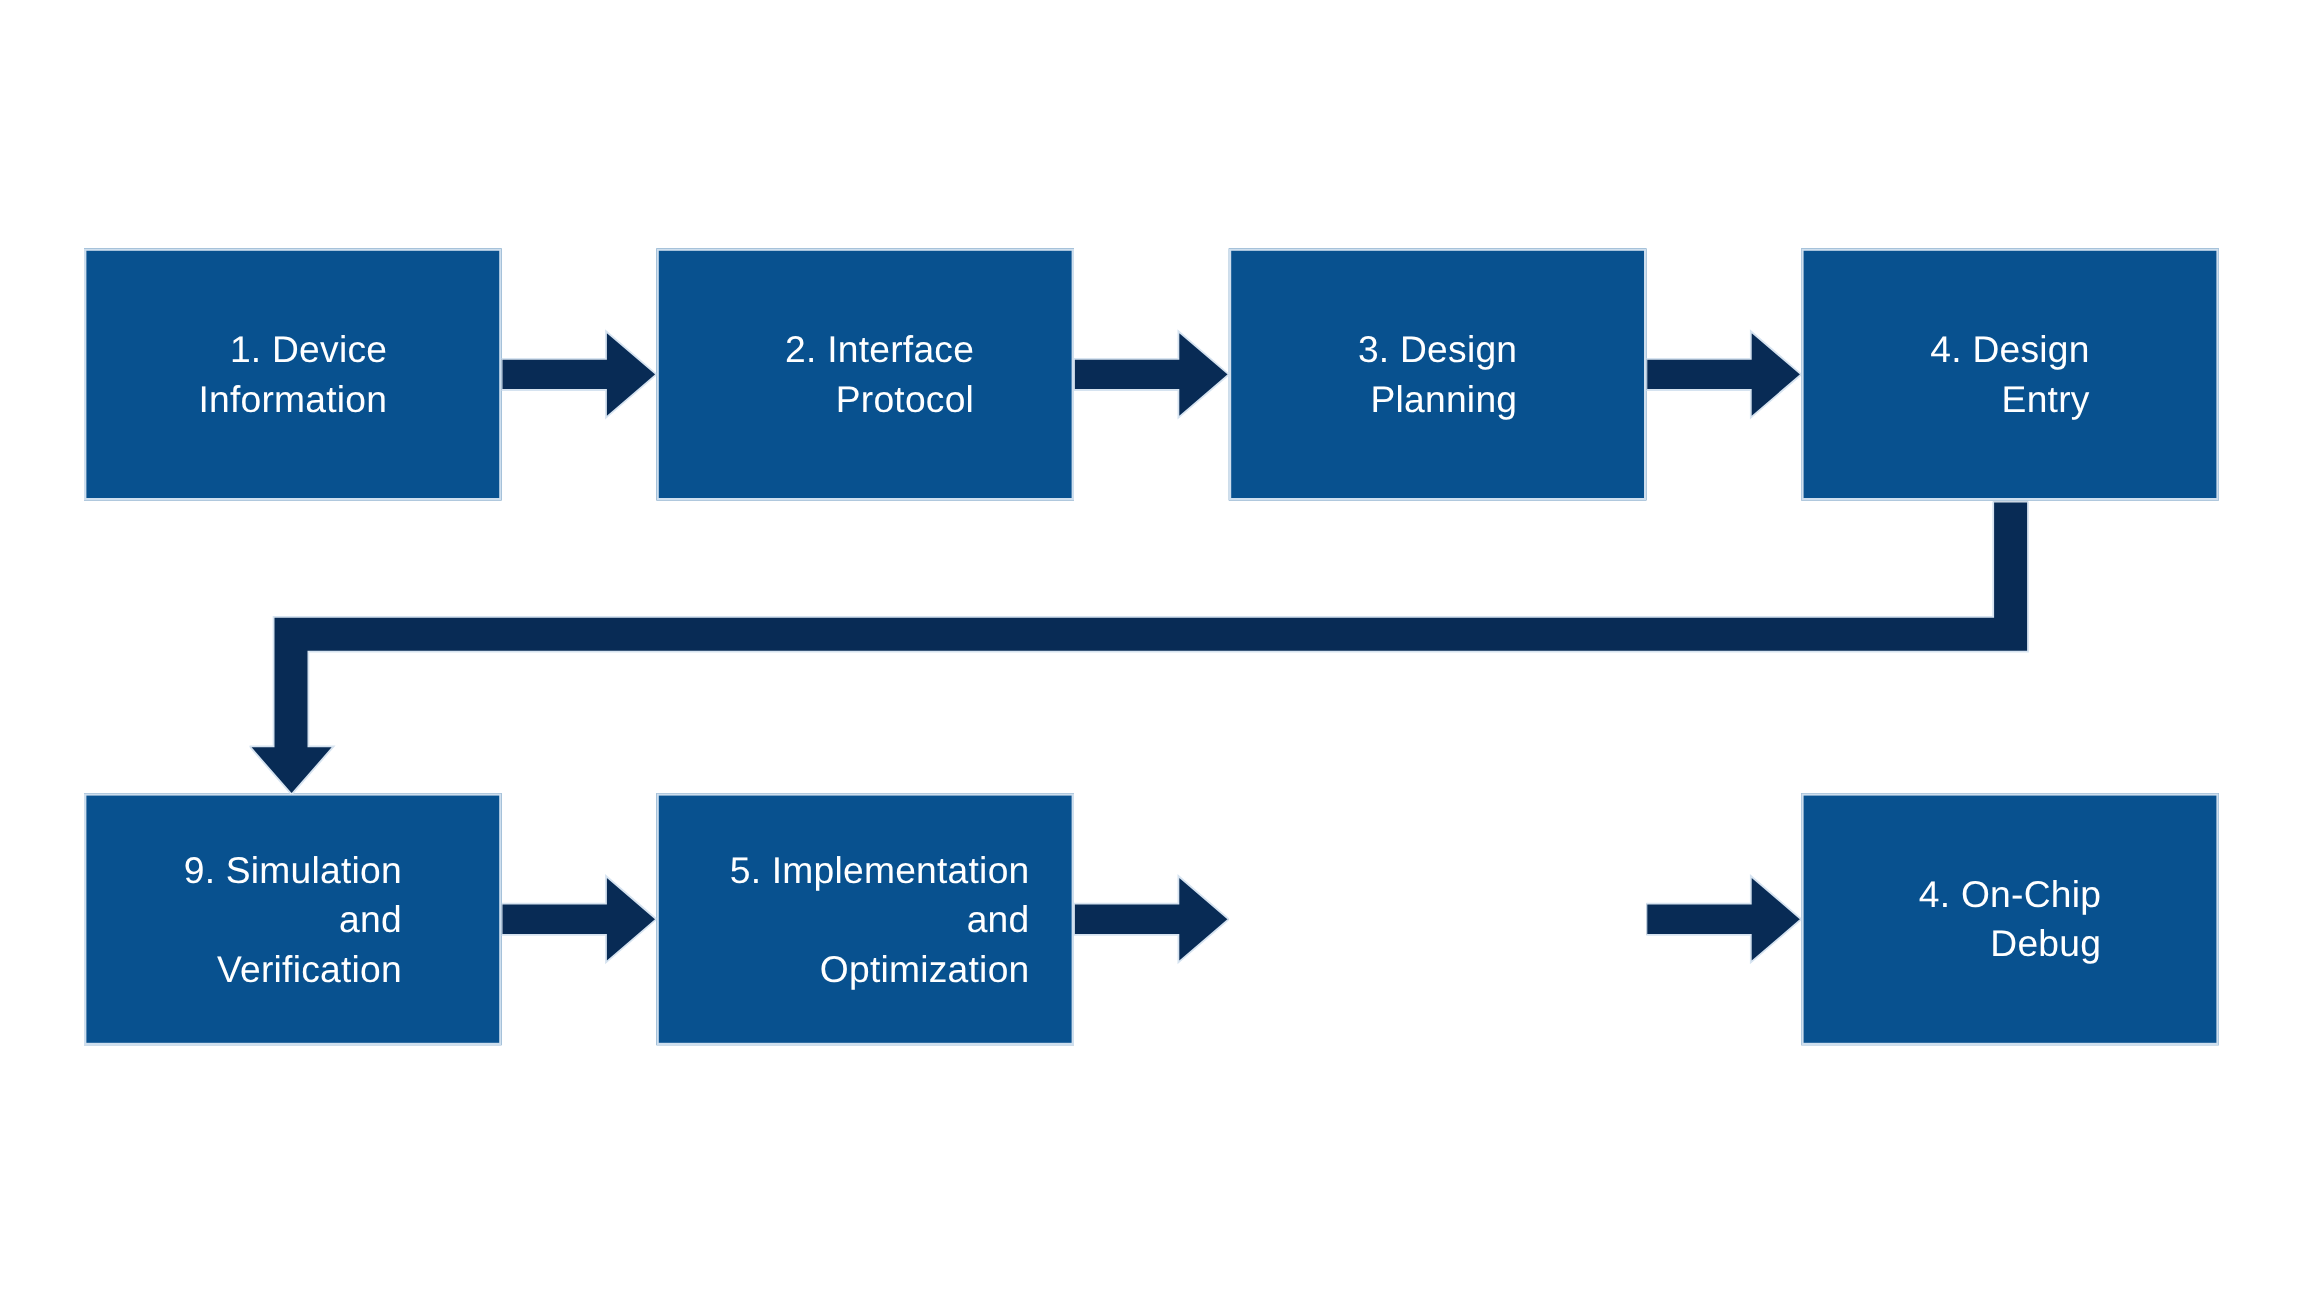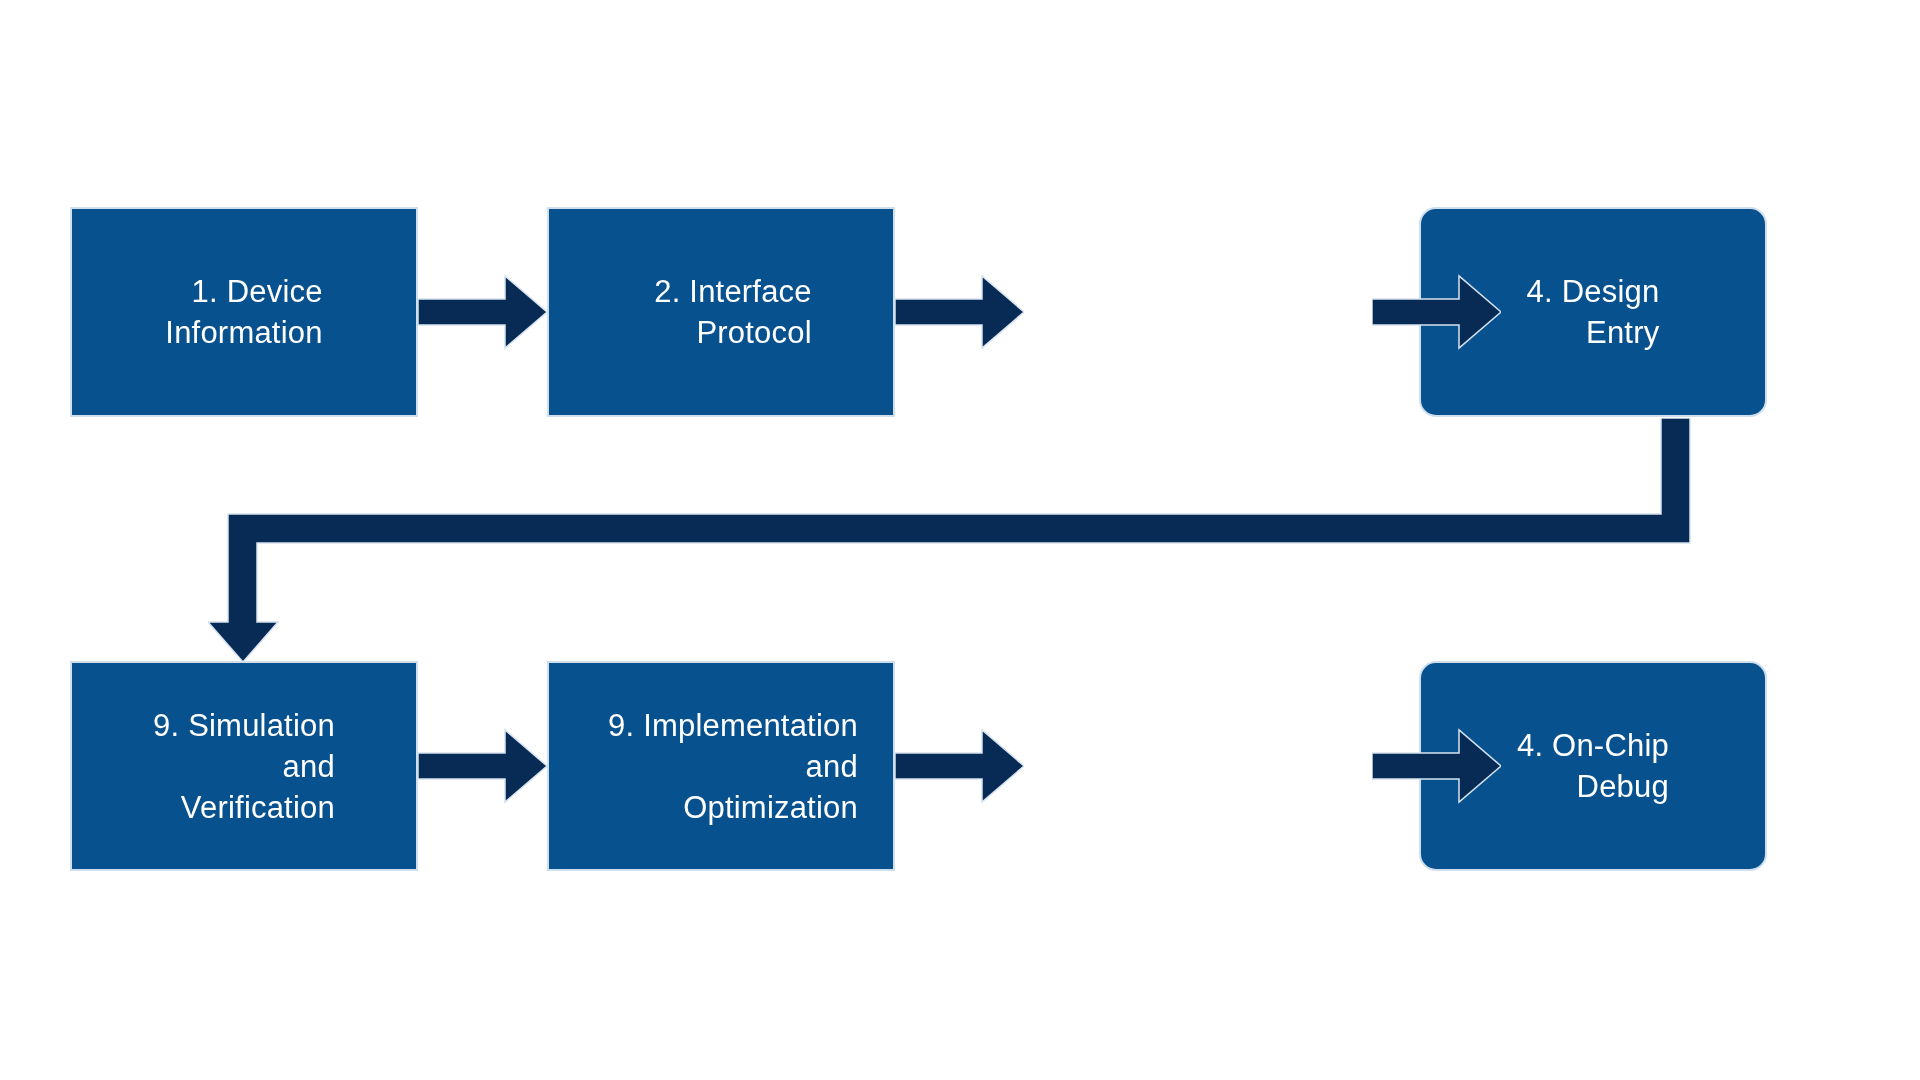--- a/index.html
+++ b/index.html
@@ -43,49 +43,53 @@
   .flow-arrow, .elbow-connector {
     position: absolute;
     display: block;
   }
   .flow-arrow polygon, .elbow-connector polygon {
     fill: var(--connector);
     stroke: var(--halo);
     stroke-width: 1.5;
   }
   
-  .c1 { left: 70px; }  .c2 { left: 547px; padding-left: 24px; }  .c3 { left: 1024px; }  .c4 { left: 1419px; border-radius: 17px; }
+  .c1 { left: 70px; }  .c2 { left: 547px; padding-left: 24px; }  .c3 { left: 1024px; }  .c4 { left: 1501px; }
   .r1 { top: 207px; }  .r2 { top: 661px; }
   .gap1 { left: 418px; } .gap2 { left: 895px; } .gap3 { left: 1372px; }
 </style>
 </head>
 <body>
 
 <div class="canvas">
 
   <div class="stage-box c1 r1">
     <div class="stage-label">1. Device
 Information</div>
   </div>
   <div class="stage-box c2 r1">
     <div class="stage-label">2. Interface
 Protocol</div>
   </div>
+  <div class="stage-box c3 r1">
+    <div class="stage-label">3. Design
+Planning</div>
+  </div>
   <div class="stage-box c4 r1">
     <div class="stage-label">4. Design
 Entry</div>
   </div>
 
   <div class="stage-box c1 r2">
     <div class="stage-label">9. Simulation
 and
 Verification</div>
   </div>
   <div class="stage-box c2 r2">
-    <div class="stage-label">9. Implementation
+    <div class="stage-label">5. Implementation
 and
 Optimization</div>
   </div>
   <div class="stage-box c4 r2">
     <div class="stage-label">4. On-Chip
 Debug</div>
   </div>
 
   <svg class="flow-arrow gap1 r1" width="129" height="210" viewBox="0 0 129 210">
     <polygon points="0,92 87,92 87,69 129,105 87,141 87,118 0,118"></polygon>

